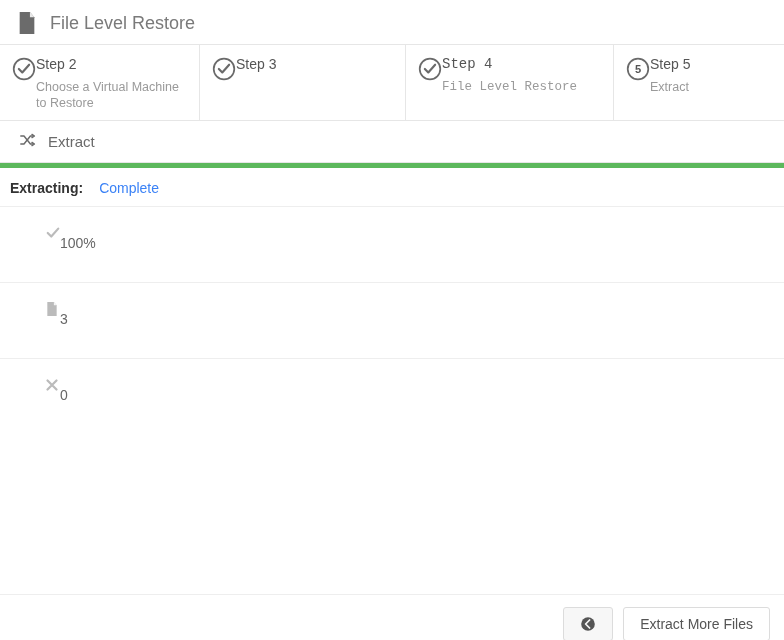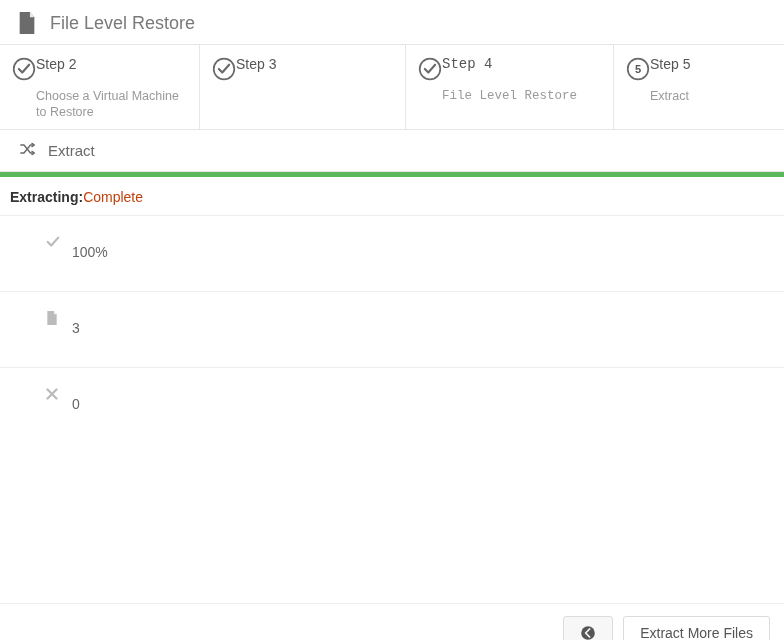--- a/index.html
+++ b/index.html
@@ -53,21 +53,21 @@
     .step .step-text .step-title {
       font-size: 14px;
       color: #555;
       font-weight: 400;
       line-height: 1.3;
     }
     .step .step-text .step-sub {
       font-size: 12.5px;
       color: #9a9a9a;
       line-height: 1.3;
-      margin-top: 15px;
+      margin-top: 6px;
     }
 
     .current-bar {
       display: flex;
       align-items: center;
       padding: 12px 20px;
       gap: 12px;
       border-bottom: 1px solid #e6e6e6;
     }
     .current-bar .label {
@@ -76,25 +76,26 @@
     }
 
     .progress-track {
       height: 5px;
       background: #5cb85c;
     }
 
     .status-line {
       display: flex;
       align-items: baseline;
+      gap: 16px;
       padding: 12px 10px 10px 10px;
       border-bottom: 1px solid #eee;
     }
     .status-line .lbl { font-weight: 600; color: #333; font-size: 14px; }
-    .status-line .val { color: #c2410c; font-size: 14px; }
+    .status-line .val { color: #3b82f6; font-size: 14px; }
 
     .section {
       padding: 18px 10px 18px 46px;
       position: relative;
       border-bottom: 1px solid #eee;
       min-height: 76px;
     }
     .section .sec-icon {
       position: absolute;
       left: 46px;
@@ -103,21 +104,21 @@
       height: 16px;
       color: #bbb;
     }
     .section .sec-title {
       margin-left: 26px;
       font-weight: 600;
       color: #333;
       font-size: 14px;
     }
     .section .sec-value {
-      margin-left: 26px;
+      margin-left: 14px;
       margin-top: 10px;
       color: #666;
       font-size: 14px;
     }
 
     .filler {
       height: 160px;
       border-bottom: 1px solid #eee;
     }
 

